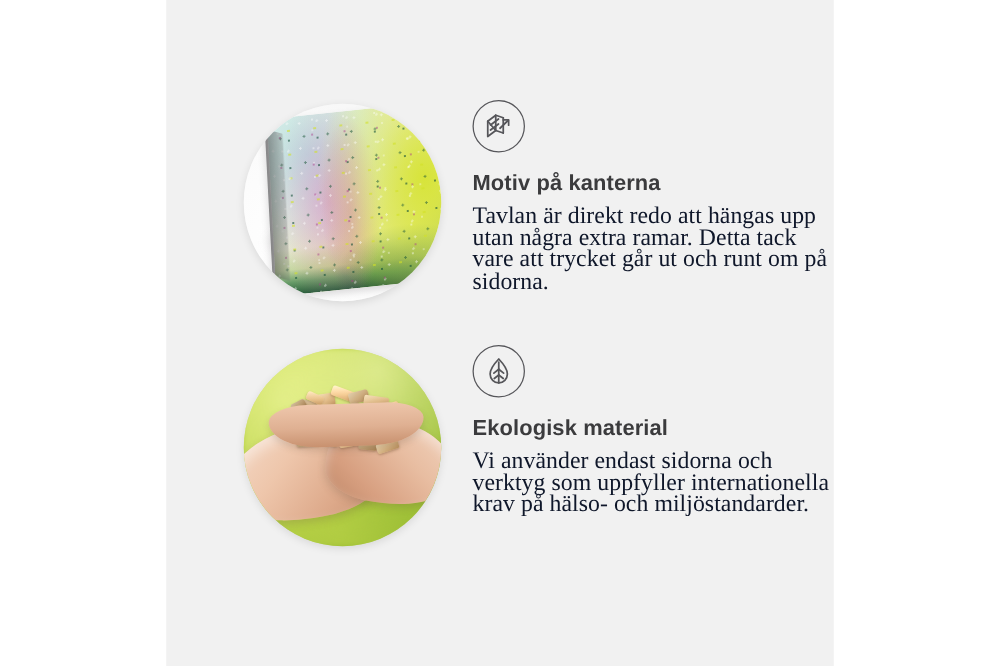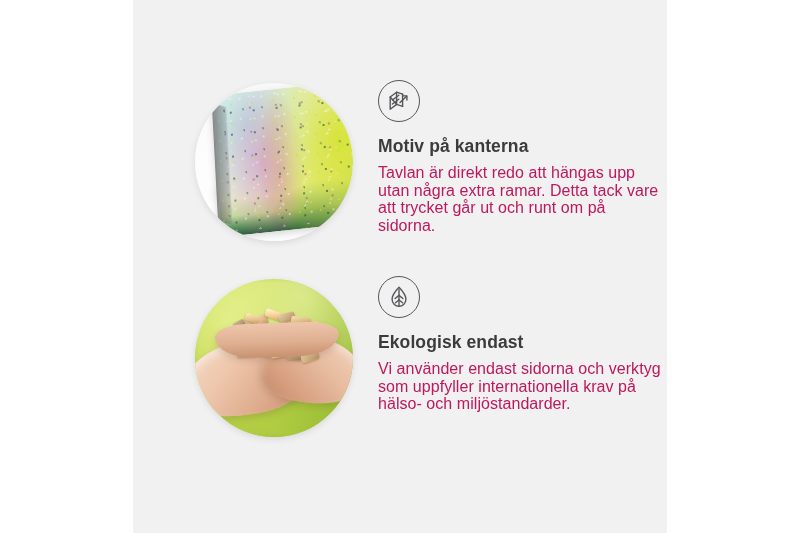--- a/index.html
+++ b/index.html
@@ -187,24 +187,25 @@
 
   .feature-title {
     font-size: 17.5px;
     font-weight: bold;
     color: #3b3b3d;
     letter-spacing: .1px;
     margin-bottom: 7px;
     white-space: nowrap;
   }
   .feature-body {
-    font-size: 16px;
+    font-size: 19px;
     line-height: 17.6px;
-    color: #be185d;
+    color: #0f172a;
     letter-spacing: .05px;
+    font-family: Liberation Serif, serif;
   }
 </style>
 </head>
 <body>
 
 <div id="stage">
 
   <div class="panel"></div>
 
   <div class="feature feature-1">
@@ -279,18 +280,18 @@
       <div class="icon-badge">
         <svg width="26" height="26" viewBox="0 0 26 26" fill="none" stroke="#56565a" stroke-width="1.4" stroke-linecap="round" stroke-linejoin="round">
           <path d="M13 3.2 C17.6 8.0 19.9 12.0 19.9 15.2 C19.9 19.2 16.8 22.3 13 22.3 C9.2 22.3 6.1 19.2 6.1 15.2 C6.1 12.0 8.4 8.0 13 3.2 Z"></path>
           <path d="M13 5.6 L13 22.3"></path>
           <path d="M13 11.4 L9.1 14.5"></path>
           <path d="M13 11.4 L16.9 14.5"></path>
           <path d="M13 16.0 L9.4 18.8"></path>
           <path d="M13 16.0 L16.6 18.8"></path>
         </svg>
       </div>
-      <div class="feature-title">Ekologisk endast</div>
+      <div class="feature-title">Ekologisk material</div>
       <div class="feature-body">Vi använder endast sidorna och verktyg som uppfyller internationella krav på hälso- och miljöstandarder.</div>
     </div>
   </div>
 
 </div>
 
 </body></html>

